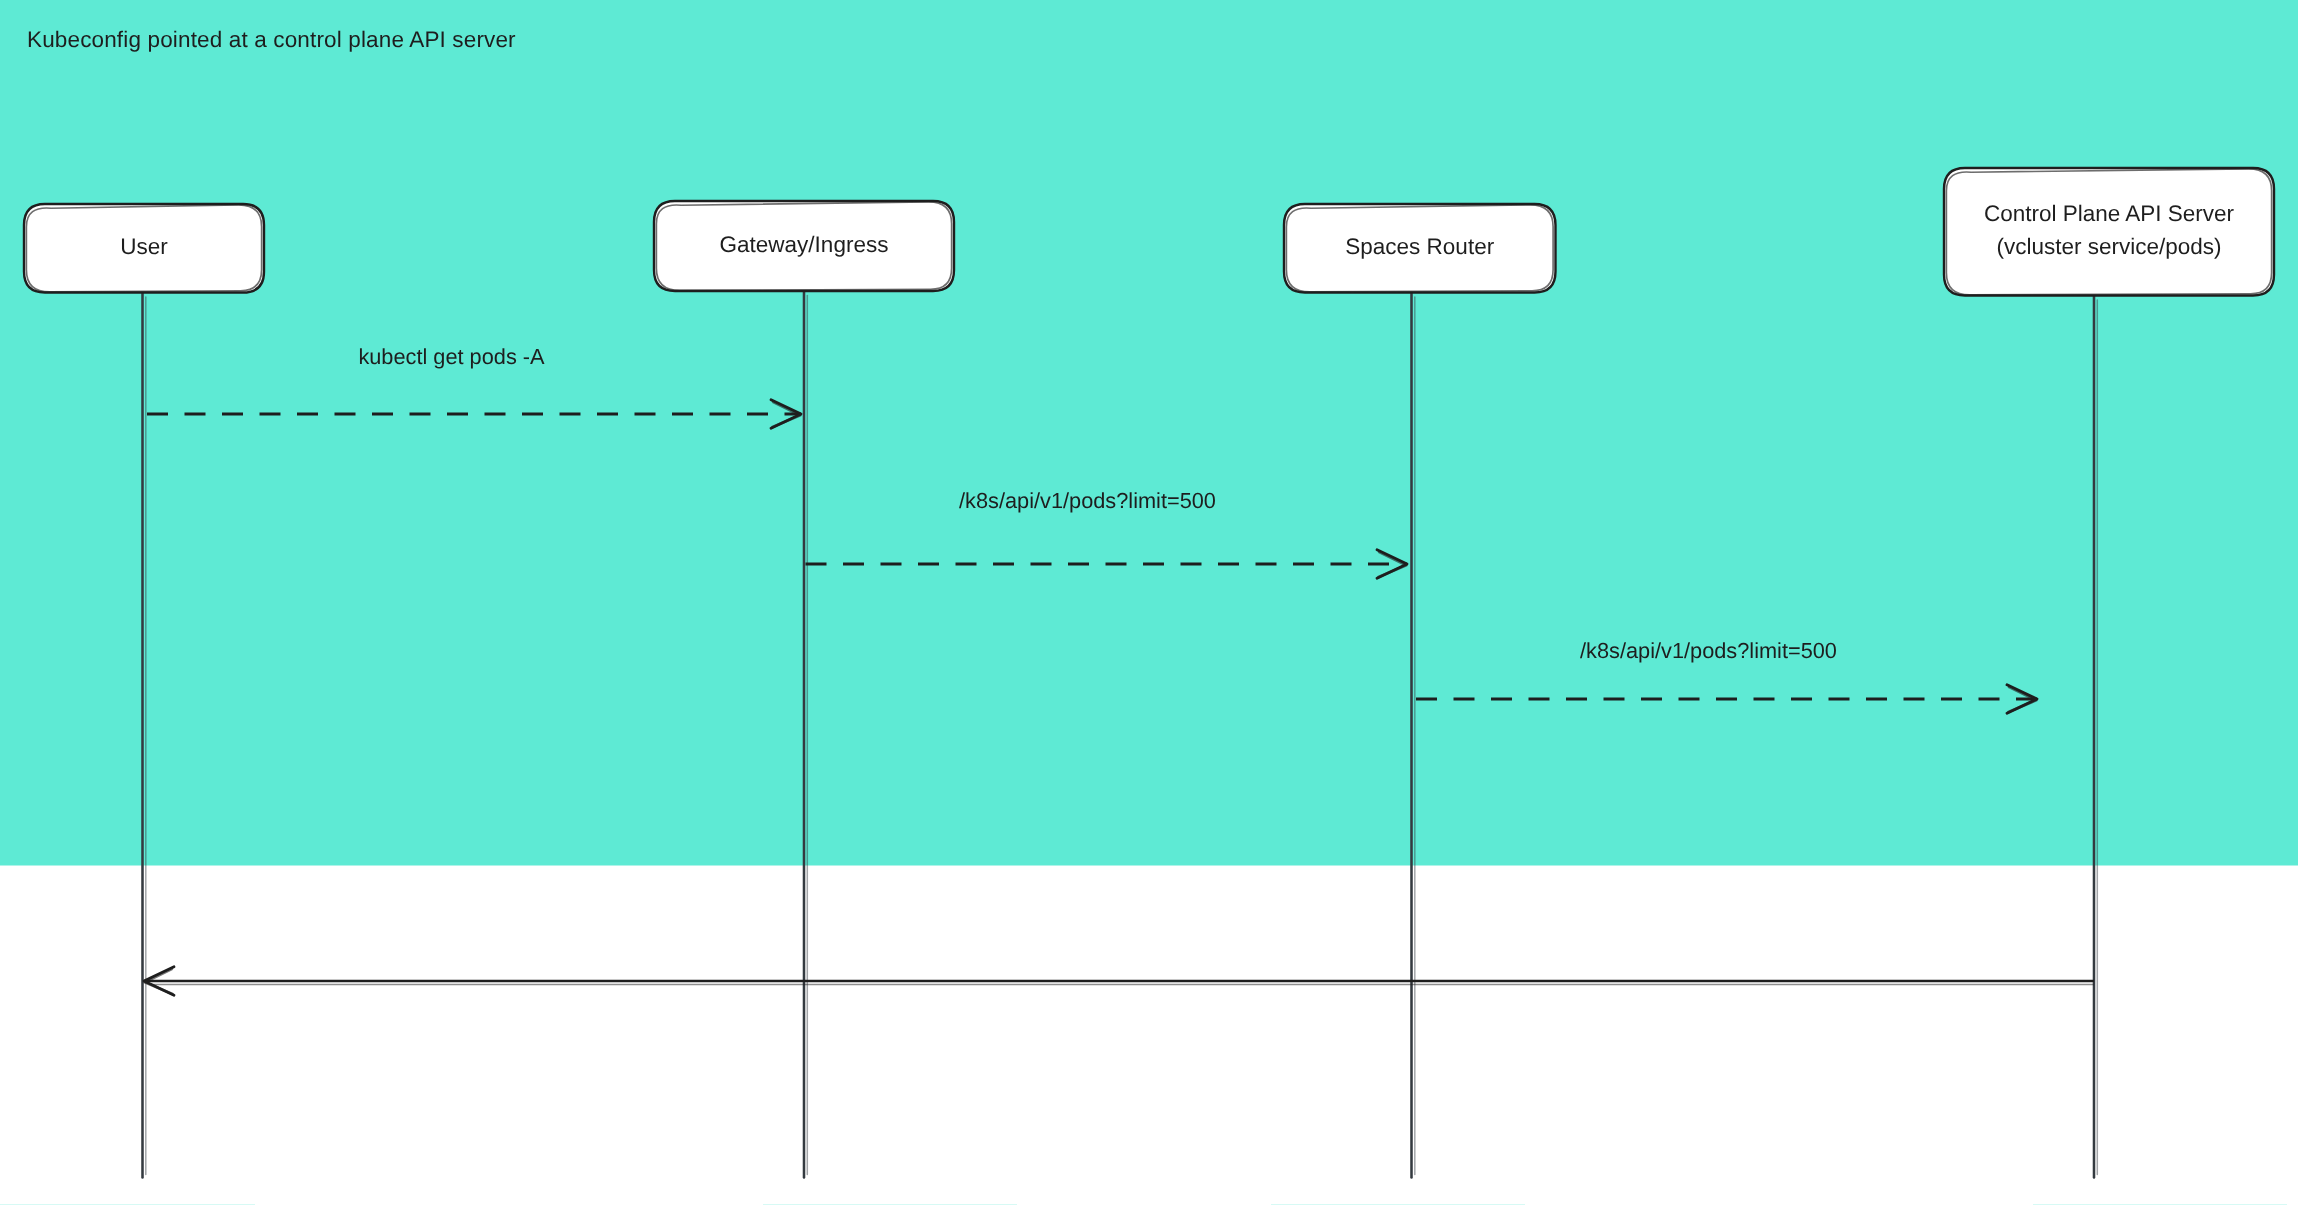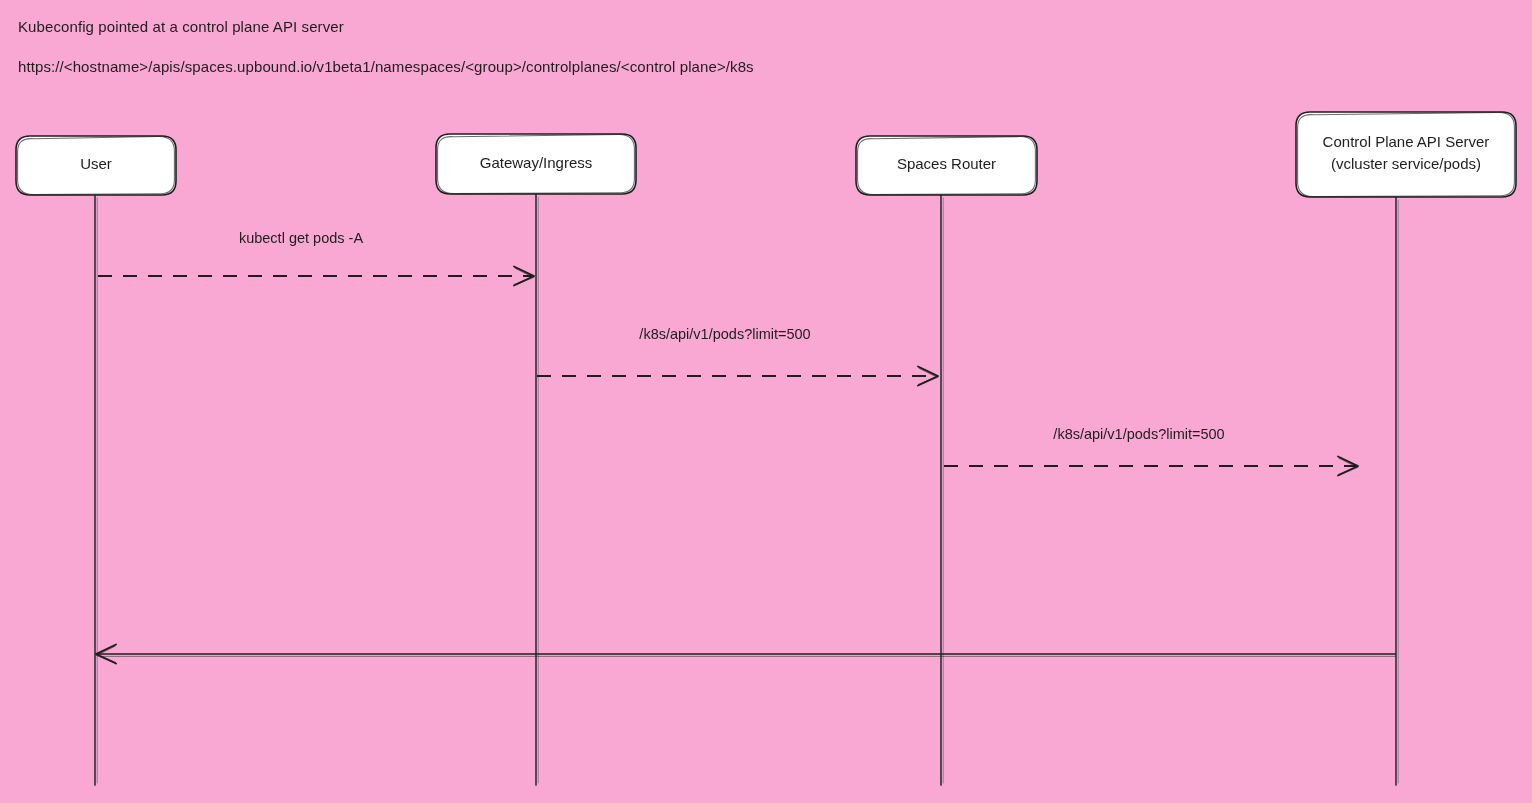--- a/index.html
+++ b/index.html
@@ -9,22 +9,22 @@
   }
   body {
     width: 1532px;
     height: 803px;
     overflow: hidden;
     font-family: "Liberation Sans", sans-serif;
   }
   #canvas {
     position: relative;
     width: 1532px;
-    height: 803px;
-    background: #f9a8d4;
+    height: 577px;
+    background: #5eead4;
   }
   .note-text {
     position: absolute;
     color: #1e1e1e;
     font-family: "Liberation Sans", sans-serif;
     font-size: 15px;
     line-height: 20px;
     white-space: nowrap;
     letter-spacing: 0.1px;
   }
@@ -106,21 +106,20 @@
     dominant-baseline: middle;
   }
 </style>
 </head>
 <body>
 
 <div id="canvas">
 
   <div class="note-text" id="note-line-1">Kubeconfig pointed at a control plane API server</div>
 
-  <div class="note-text" id="note-line-2">https://&lt;hostname&gt;/apis/spaces.upbound.io/v1beta1/namespaces/&lt;group&gt;/controlplanes/&lt;control plane&gt;/k8s</div>
 
   <svg id="diagram" viewBox="0 0 1532 803">
 
     <g id="lifelines-layer">
         <g>
           <line x1="95" y1="195" x2="95" y2="785" class="lifeline"></line>
           <line x1="97.2" y1="198" x2="97.2" y2="783" class="lifeline-ghost"></line>
         </g>
         <g>
           <line x1="536" y1="194" x2="536" y2="785" class="lifeline"></line>

